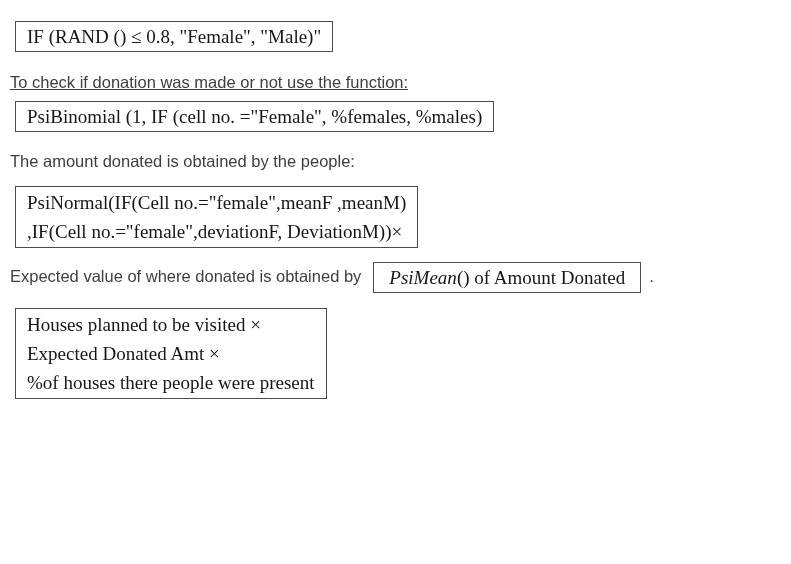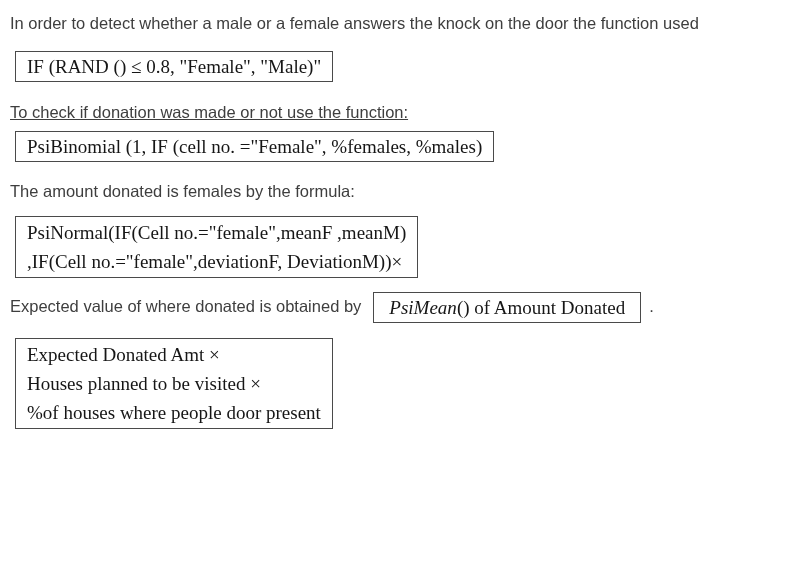--- a/index.html
+++ b/index.html
@@ -51,48 +51,47 @@
     vertical-align: middle;
     padding: 2px 15px;
     line-height: 25px;
   }
   .formula-box.inline .italic { font-style: italic; }
 </style>
 </head>
 <body>
 
 <p class="para p1">
-  <span class="line">In order to detect whether a male or a female answers the knock on the door the function used</span>
 </p>
 
 <div class="boxwrap">
   <div class="formula-box">IF (RAND () ≤ 0.8, "Female", "Male)"</div>
 </div>
 
 <p class="para p2">To check if donation was made or not use the function:</p>
 
 <div class="boxwrap">
   <div class="formula-box">PsiBinomial (1, IF (cell no. ="Female", %females, %males)</div>
 </div>
 
-<p class="para p3">The amount donated is females by the formula:</p>
+<p class="para p3">The amount donated is obtained by the people:</p>
 
 <div class="boxwrap">
   <div class="formula-box">
     <span class="fline">PsiNormal(IF(Cell no.="female",meanF ,meanM)</span>
     <span class="fline">,IF(Cell no.="female",deviationF, DeviationM))×</span>
   </div>
 </div>
 
 <p class="para p4">
   <span>Expected value of where donated is obtained by</span><span class="formula-box inline"><span class="italic">PsiMean</span><span>() of Amount Donated</span></span><span>.</span>
 </p>
 
 <p class="para p5">
 </p>
 
 <div class="boxwrap">
   <div class="formula-box">
+    <span class="fline">Houses planned to be visited ×</span>
     <span class="fline">Expected Donated Amt ×</span>
-    <span class="fline">Houses planned to be visited ×</span>
-    <span class="fline">%of houses where people door present</span>
+    <span class="fline">%of houses there people were present</span>
   </div>
 </div>
 
 </body></html>

